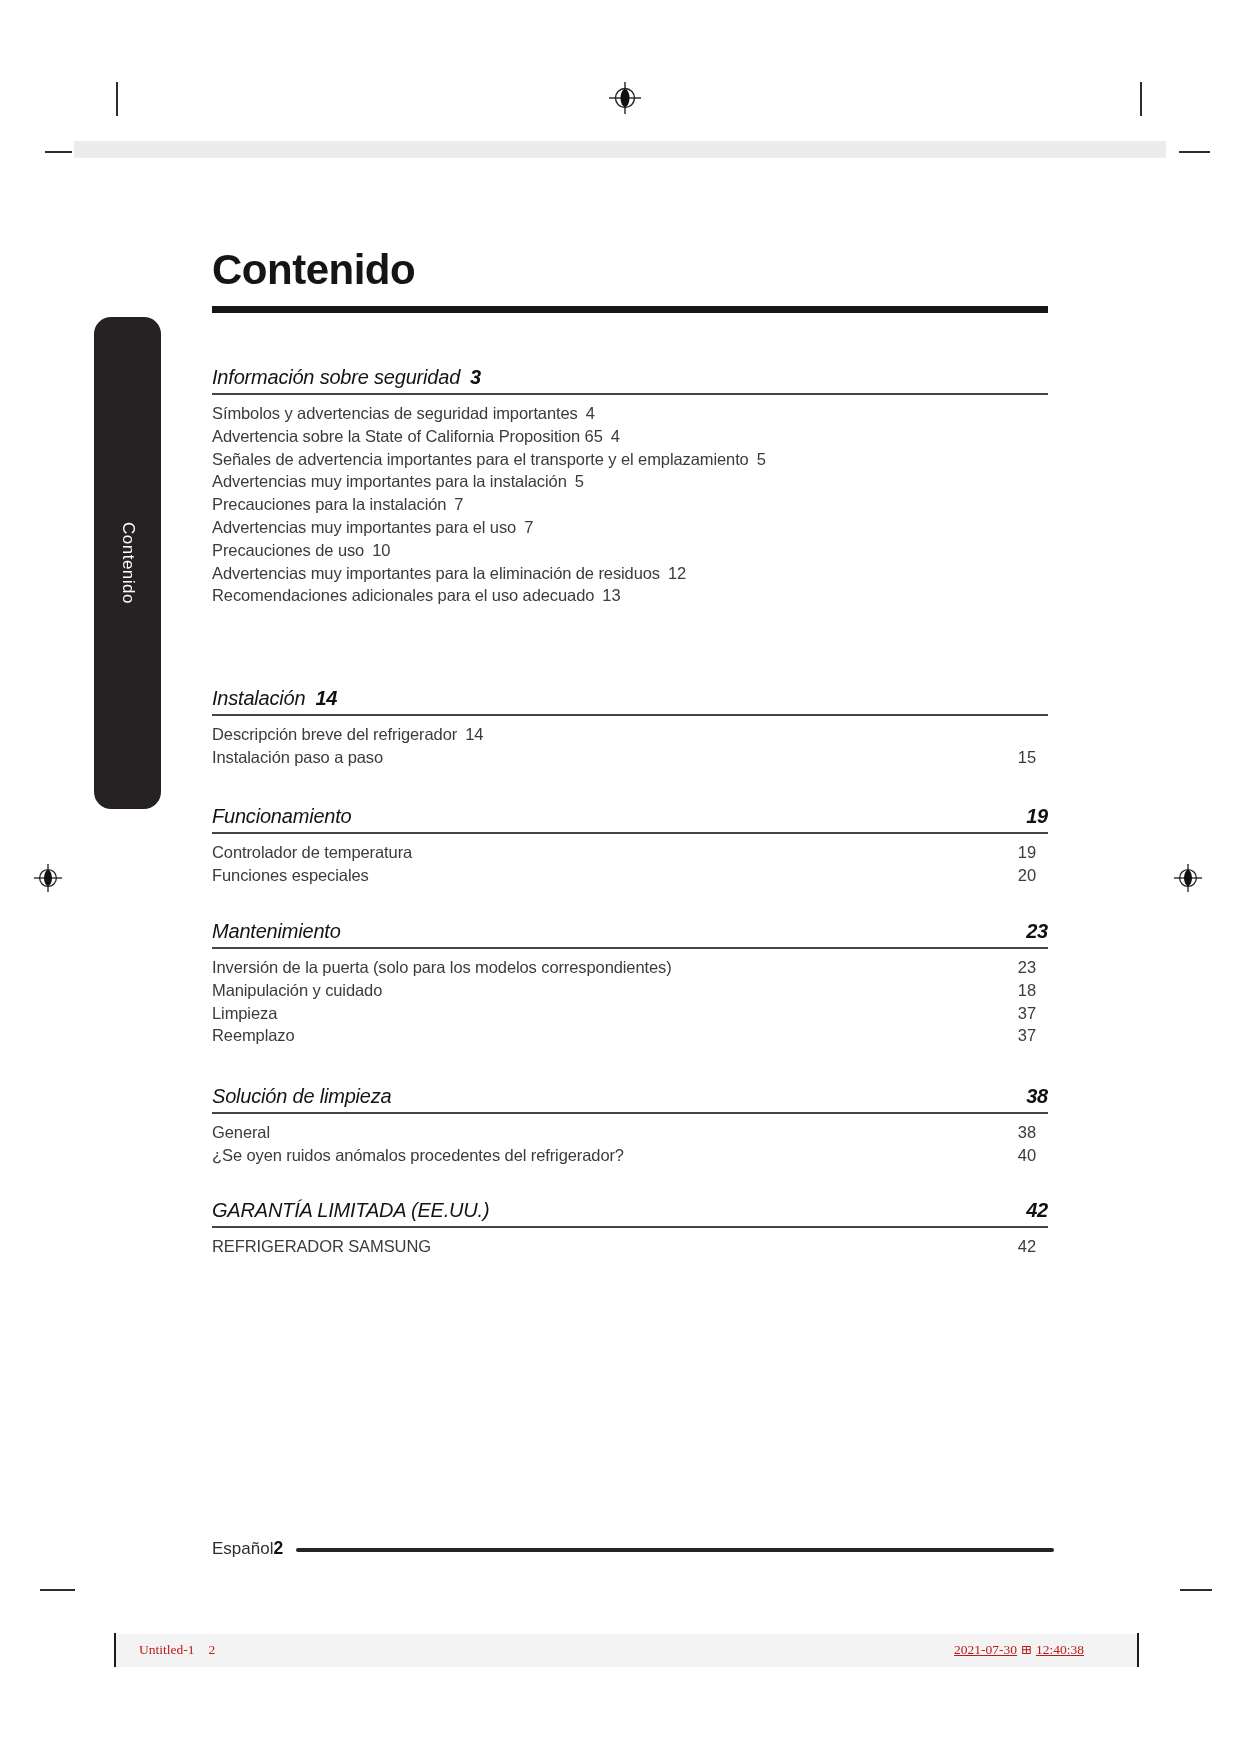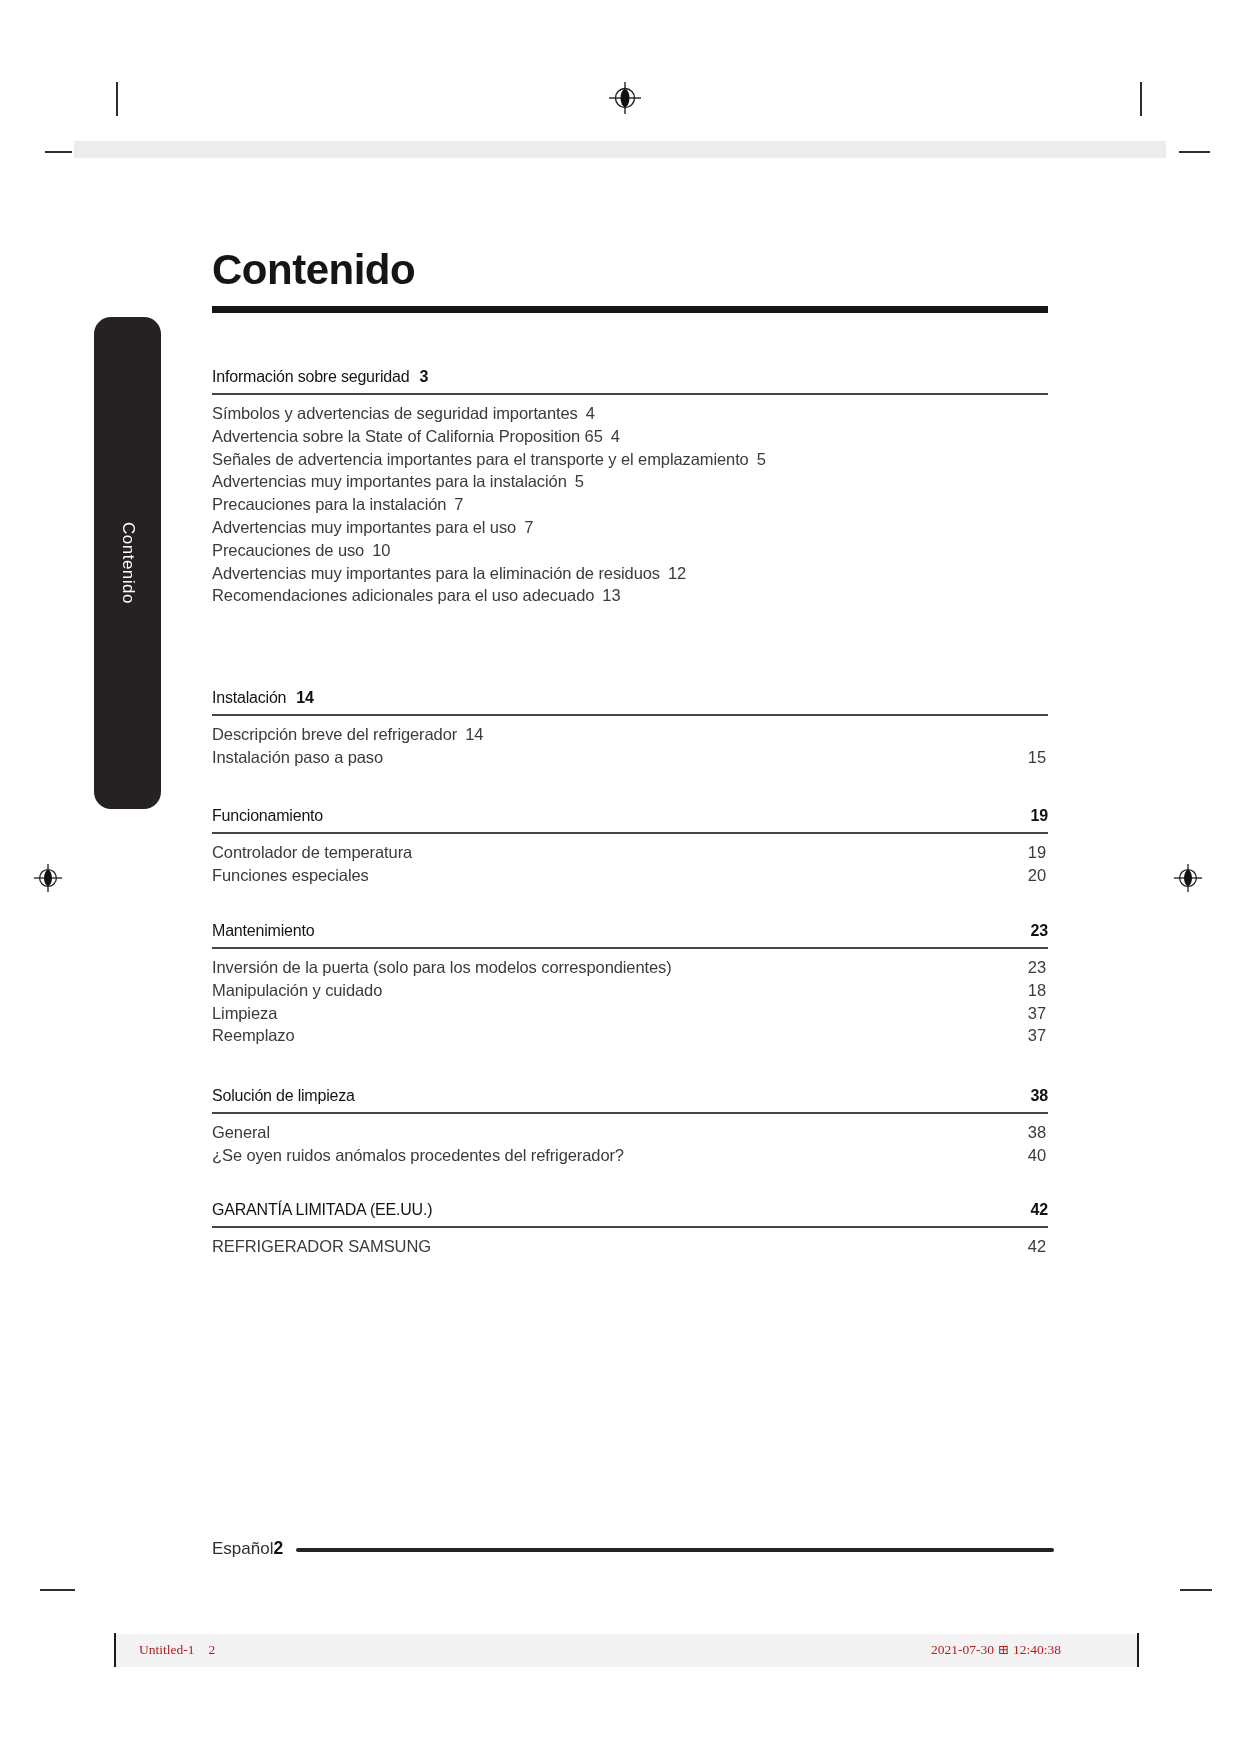--- a/index.html
+++ b/index.html
@@ -28,42 +28,42 @@
   
   .title{
     position:absolute;left:212px;top:248px;margin:0;
     font-size:42px;line-height:44px;font-weight:600;color:#151515;letter-spacing:-0.5px;
   }
   .title-rule{position:absolute;left:212px;top:306px;width:836px;height:7px;background:#161616;}
 
   
   #sections{position:absolute;left:0;top:0;width:1241px;}
   .toc-section{position:absolute;left:212px;width:836px;}
-  .heading-row{position:relative;font-size:16px;line-height:26px;color:#141414;letter-spacing:-0.2px;}
+  .heading-row{position:relative;font-size:20px;line-height:26px;color:#141414;letter-spacing:-0.2px;font-style:italic;}
   .h-num{font-weight:700;margin-left:10px;color:#101010;}
   .h-num.right{position:absolute;right:0;margin-left:0;}
   .sec-rule{height:2px;background:#454545;margin-top:3px;}
   .items{margin-top:7px;}
   .item-row{position:relative;font-size:16.5px;line-height:22.8px;color:#3b3b3b;letter-spacing:-0.1px;}
   .i-num{margin-left:8px;}
-  .i-num.right{position:absolute;right:2px;margin-left:0;}
+  .i-num.right{position:absolute;right:12px;margin-left:0;}
 
   
   .footer{position:absolute;left:212px;top:1536px;width:840px;height:28px;line-height:24px;}
   .footer-lang{font-size:17px;color:#2e2e2e;}
   .footer-num{font-size:17.5px;font-weight:700;color:#111111;}
   .footer-rule{position:absolute;left:84px;top:12px;width:758px;height:4px;background:#242424;border-radius:2px;}
 
   
   .slug-band{position:absolute;left:114px;top:1634px;width:1025px;height:33px;background:#f3f3f3;}
   .slug-bar{position:absolute;top:1633px;width:2px;height:34px;background:#1a1a1a;}
   .slug-text{position:absolute;top:1642px;font-family:"Liberation Serif","DejaVu Serif",serif;
              font-size:13.5px;line-height:16px;color:#b91c1c;}
   .slug-left{left:139px;}
-  .slug-right{right:180px;}
+  .slug-right{right:157px;text-decoration:underline;}
   .slug-gap{margin-left:14px;}
   .slug-box{display:inline-block;margin:0 4px;font-size:13px;}
 </style>
 </head>
 <body>
 
 <div class="page">
 
   <div class="band-top"></div>
   <div class="cm v" style="left:116px;top:82px;"></div>

